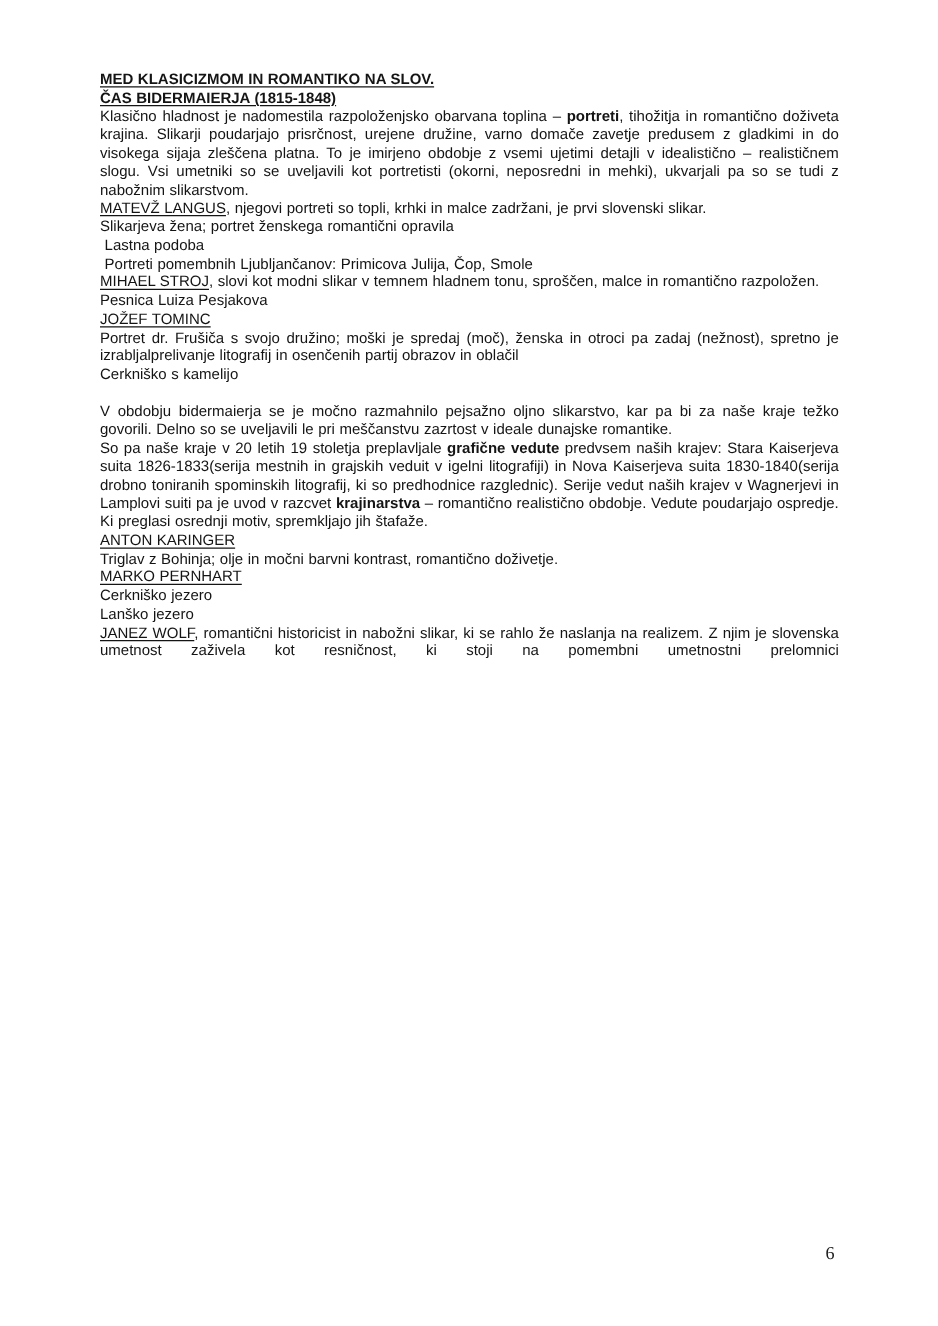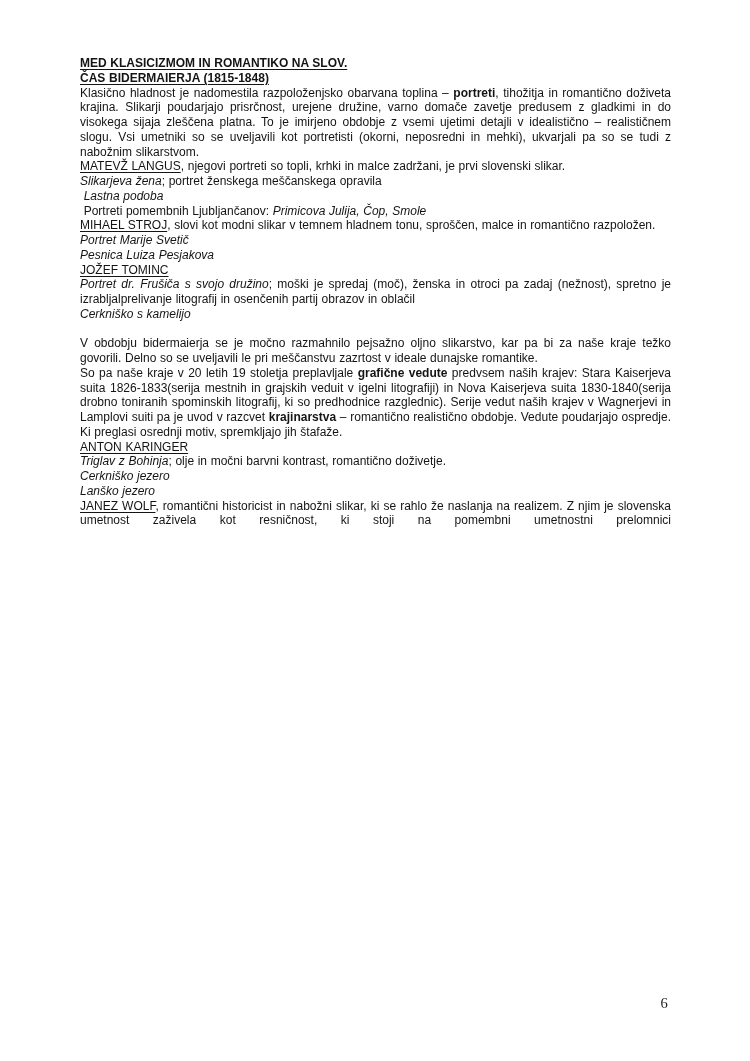--- a/index.html
+++ b/index.html
@@ -25,21 +25,21 @@
     font-size: 12px;
     line-height: 14.75px;
     word-spacing: 0.3px;
   }
   .content p { margin: 0; padding: 0; }
   .align-left   { text-align: left; }
   .align-justify{ text-align: justify; }
   .align-justify-all { text-align: justify; text-align-last: justify; }
   .spacer { height: 14.75px; }
   .b { font-weight: 700; }
-  .i { font-style: italic; }
+  .i { }
   .u { text-decoration: underline; text-underline-offset: 2px; text-decoration-thickness: 1px; }
   .page-number {
     position: absolute;
     left: 650px;
     top: 995px;
     width: 28px;
     text-align: center;
     font-family: "Liberation Serif", serif;
     font-size: 14.5px;
     color: #1c1c1c;
@@ -47,32 +47,32 @@
 </style>
 </head>
 <body>
 
 <div class="page">
   <div class="content" id="doc-blocks">
       <p class="align-left"><span class="b u">MED KLASICIZMOM IN ROMANTIKO NA SLOV.</span></p>
       <p class="align-left"><span class="b u">ČAS BIDERMAIERJA (1815-1848)</span></p>
       <p class="align-justify"><span>Klasično hladnost je nadomestila razpoloženjsko obarvana toplina – </span><span class="b">portreti</span><span>, tihožitja in romantično doživeta krajina. Slikarji poudarjajo prisrčnost, urejene družine, varno domače zavetje predusem z gladkimi in do visokega sijaja zleščena platna. To je imirjeno obdobje z vsemi ujetimi detajli v idealistično – realističnem slogu. Vsi umetniki so se uveljavili kot portretisti (okorni, neposredni in mehki), ukvarjali pa so se tudi z nabožnim slikarstvom.</span></p>
       <p class="align-justify"><span class="u">MATEVŽ LANGUS</span><span>, njegovi portreti so topli, krhki in malce zadržani, je prvi slovenski slikar.</span></p>
-      <p class="align-left"><span class="i">Slikarjeva žena</span><span>; portret ženskega meščanskega opravila</span></p>
+      <p class="align-left"><span class="i">Slikarjeva žena</span><span>; portret ženskega romantični opravila</span></p>
       <p class="align-left"><span class="i">&nbsp;Lastna podoba</span></p>
       <p class="align-left"><span>&nbsp;Portreti pomembnih Ljubljančanov: </span><span class="i">Primicova Julija, Čop, Smole</span></p>
       <p class="align-justify"><span class="u">MIHAEL STROJ</span><span>, slovi kot modni slikar v temnem hladnem tonu, sproščen, malce in romantično razpoložen.</span></p>
-      <p class="align-left"><span class="i">Portret Marije Svetič</span></p>
       <p class="align-left"><span class="i">Pesnica Luiza Pesjakova</span></p>
       <p class="align-left"><span class="u">JOŽEF TOMINC</span></p>
       <p class="align-justify"><span class="i">Portret dr. Frušiča s svojo družino</span><span>; moški je spredaj (moč), ženska in otroci pa zadaj (nežnost), spretno je izrabljalprelivanje litografij in osenčenih partij obrazov in oblačil</span></p>
       <p class="align-left"><span class="i">Cerkniško s kamelijo</span></p>
       <p class="align-left spacer"></p>
       <p class="align-justify"><span>V obdobju bidermaierja se je močno razmahnilo pejsažno oljno slikarstvo, kar pa bi za naše kraje težko govorili. Delno so se uveljavili le pri meščanstvu zazrtost v ideale dunajske romantike.</span></p>
       <p class="align-justify"><span>So pa naše kraje v 20 letih 19 stoletja preplavljale </span><span class="b">grafične vedute</span><span> predvsem naših krajev: Stara Kaiserjeva suita 1826-1833(serija mestnih in grajskih veduit v igelni litografiji) in Nova Kaiserjeva suita 1830-1840(serija drobno toniranih spominskih litografij, ki so predhodnice razglednic). Serije vedut naših krajev v Wagnerjevi in Lamplovi suiti pa je uvod v razcvet </span><span class="b">krajinarstva</span><span> – romantično realistično obdobje. Vedute poudarjajo ospredje. Ki preglasi osrednji motiv, spremkljajo jih štafaže.</span></p>
       <p class="align-left"><span class="u">ANTON KARINGER</span></p>
       <p class="align-left"><span class="i">Triglav z Bohinja</span><span>; olje in močni barvni kontrast, romantično doživetje.</span></p>
+      <p class="align-left"><span class="u">MARKO PERNHART</span></p>
       <p class="align-left"><span class="i">Cerkniško jezero</span></p>
       <p class="align-left"><span class="i">Lanško jezero</span></p>
       <p class="align-justify-all"><span class="u">JANEZ WOLF</span><span>, romantični historicist in nabožni slikar, ki se rahlo že naslanja na realizem. Z njim je slovenska umetnost zaživela kot resničnost, ki stoji na pomembni umetnostni prelomnici</span></p>
     </div>
   <div class="page-number">6</div>
 </div>
 
 </body></html>

